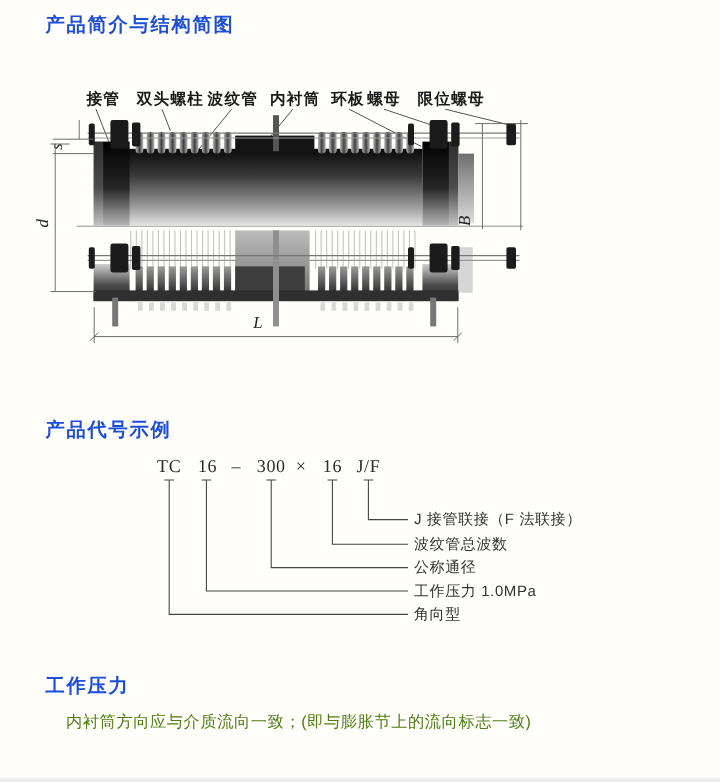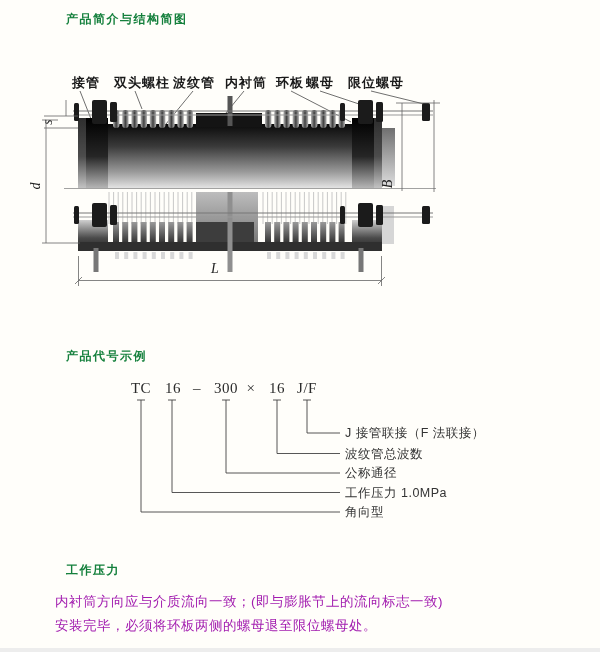--- a/index.html
+++ b/index.html
@@ -3,28 +3,28 @@
 <meta charset="utf-8">
 <style>
   html,body{margin:0;padding:0;}
   body{
     width:600px;height:652px;position:relative;overflow:hidden;
     background:#FFFEFA;
     font-family:"Liberation Sans",sans-serif;
   }
   .heading{
     position:absolute;left:38px;
-    color:#15803d;font-weight:bold;font-size:12px;letter-spacing:1.5px;margin-left:28px;
+    color:#1d4ed8;font-weight:bold;font-size:16px;letter-spacing:1.5px;
   }
   #h-intro{top:11px;}
   #h-code{top:348px;}
   #h-install{top:562px;}
   .install-text{
     position:absolute;left:55px;top:590px;width:500px;
-    font-size:13.5px;color:#a21caf;line-height:24px;letter-spacing:0.5px;
+    font-size:13.5px;color:#4d7c0f;line-height:24px;letter-spacing:0.5px;
     font-weight:500;
   }
   .install-text p{margin:0;}
   svg{position:absolute;left:0;}
   #diagram-svg{top:60px;}
   #code-svg{top:372px;}
   .plabel{font-family:"Liberation Sans",sans-serif;font-size:13px;font-weight:bold;fill:#1a1a1a;letter-spacing:1px;}
   .dimtxt{font-family:"Liberation Serif",serif;font-style:italic;font-size:14px;fill:#222;}
   .codetok{font-family:"Liberation Serif",serif;font-size:15px;fill:#2b2b2b;letter-spacing:0.5px;}
   .anno{font-family:"Liberation Sans",sans-serif;font-size:12.5px;fill:#333;letter-spacing:0.5px;}
@@ -261,16 +261,15 @@
     <text class="anno" x="345" y="65">J 接管联接（F 法联接）</text>
     <text class="anno" x="345" y="85.5">波纹管总波数</text>
     <text class="anno" x="345" y="105">公称通径</text>
     <text class="anno" x="345" y="124.5">工作压力 1.0MPa</text>
     <text class="anno" x="345" y="144">角向型</text>
   </g>
 </svg>
 
 <div class="install-text">
   <p>内衬筒方向应与介质流向一致；(即与膨胀节上的流向标志一致)</p>
-  <p>安装完毕，必须将环板两侧的螺母退至限位螺母处。</p>
 </div>
 
 <div class="bottom-strip"></div>
 
 </body></html>

